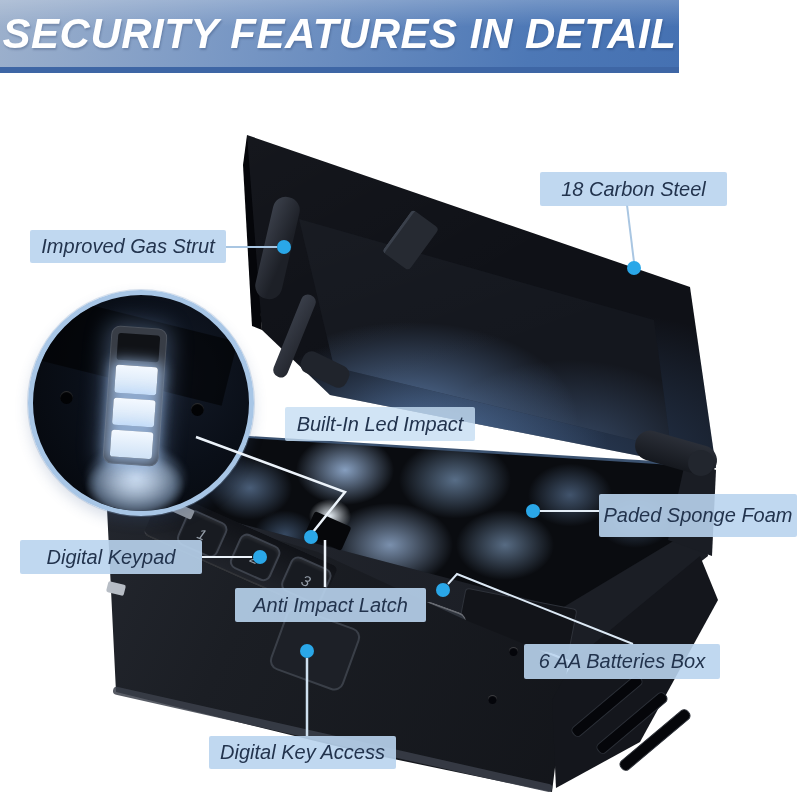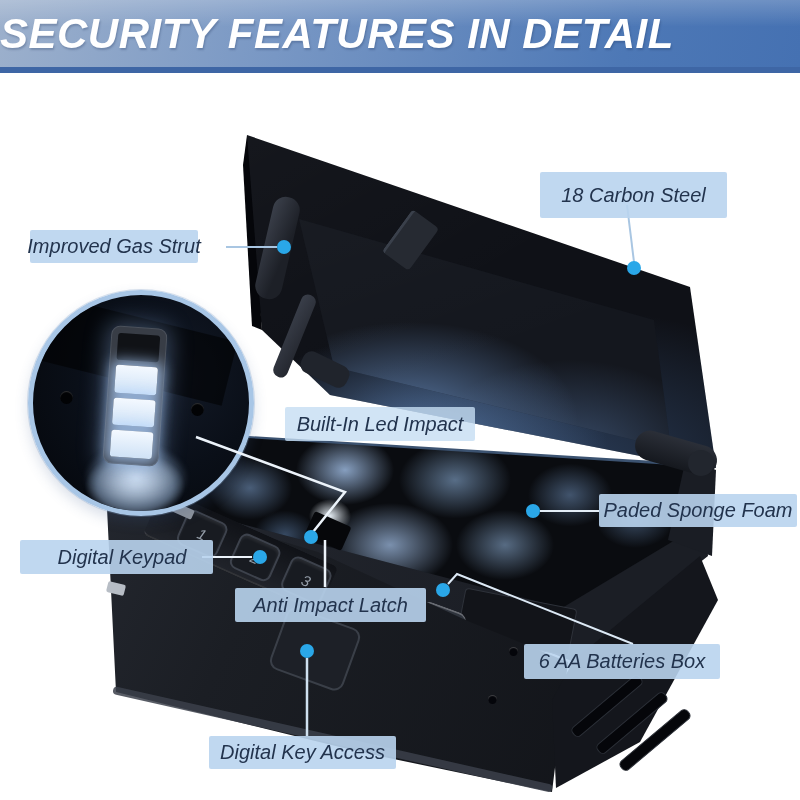--- a/index.html
+++ b/index.html
@@ -1,24 +1,24 @@
 <!DOCTYPE html>
 <html><head>
 <meta charset="utf-8">
 <style>
   html,body{margin:0;padding:0;background:#fff;}
   body{width:800px;height:800px;position:relative;overflow:hidden;
        font-family:"Liberation Sans", sans-serif;}
   .abs{position:absolute;}
   
-  .banner{left:0;top:0;width:800px;height:67px;
+  .banner{left:0;top:0;width:679px;height:67px;
     background:linear-gradient(to bottom, rgba(255,255,255,.22), rgba(255,255,255,0) 40%),
                linear-gradient(100deg,#9cb0cc 0%,#7897c4 35%,#4d78b6 78%,#4571b2 100%);
     border-bottom:6px solid #3e66a5;
-    display:flex;align-items:center;}
+    display:flex;align-items:center;justify-content:center;}
   .banner h1{margin:0;color:#fff;font-style:italic;font-weight:bold;font-size:42px;
     letter-spacing:.5px;text-shadow:1px 2px 2px rgba(25,45,85,.25);white-space:nowrap;}
   
   .layer{left:0;top:0;width:800px;height:800px;}
   .lid{clip-path:polygon(247px 135px,690px 287px,716px 468px,640px 456px,330px 395px,262px 330px,247px 200px);
     background-color:#0f1117;
     background-image:
       radial-gradient(260px 160px at 420px 445px, rgba(100,140,195,.78), transparent 72%),
       radial-gradient(340px 200px at 580px 460px, rgba(70,105,155,.45), transparent 75%),
       linear-gradient(150deg, rgba(255,255,255,.05), rgba(255,255,255,0) 45%);}
@@ -202,33 +202,33 @@
 
   <line x1="325" y1="540" x2="325" y2="587" stroke="#ecf3fa" stroke-width="2.5"></line>
 
   <polyline points="448,584 457,574 633,644" fill="none" stroke="#dce9f5" stroke-width="2"></polyline>
   <circle cx="443" cy="590" r="7" fill="#2aa7e8"></circle>
 
   <line x1="307" y1="658" x2="307" y2="736" stroke="#cfe0ef" stroke-width="2.5"></line>
   <circle cx="307" cy="651" r="7" fill="#2aa7e8"></circle>
 </svg>
 
-<div class="callout" style="left:30px;top:230px;width:168px;height:33px;">
+<div class="callout" style="left:30px;top:230px;width:196px;height:33px;">
   <span>Improved Gas Strut</span>
 </div>
-<div class="callout" style="left:540px;top:172px;width:187px;height:46px;">
+<div class="callout" style="left:540px;top:172px;width:187px;height:34px;">
   <span>18 Carbon Steel</span>
 </div>
 <div class="callout" style="left:285px;top:407px;width:190px;height:34px;background:rgba(198,221,242,.8);">
   <span>Built-In Led Impact</span>
 </div>
-<div class="callout" style="left:599px;top:494px;width:198px;height:33px;">
+<div class="callout" style="left:599px;top:494px;width:198px;height:43px;">
   <span>Paded Sponge Foam</span>
 </div>
-<div class="callout" style="left:20px;top:540px;width:182px;height:34px;padding-left:11px;">
+<div class="callout" style="left:20px;top:540px;width:182px;height:34px;">
   <span>Digital Keypad</span>
 </div>
 <div class="callout" style="left:235px;top:588px;width:191px;height:34px;">
   <span>Anti Impact Latch</span>
 </div>
 <div class="callout" style="left:524px;top:644px;width:196px;height:35px;">
   <span>6 AA Batteries Box</span>
 </div>
 <div class="callout" style="left:209px;top:736px;width:187px;height:33px;">
   <span>Digital Key Access</span>

